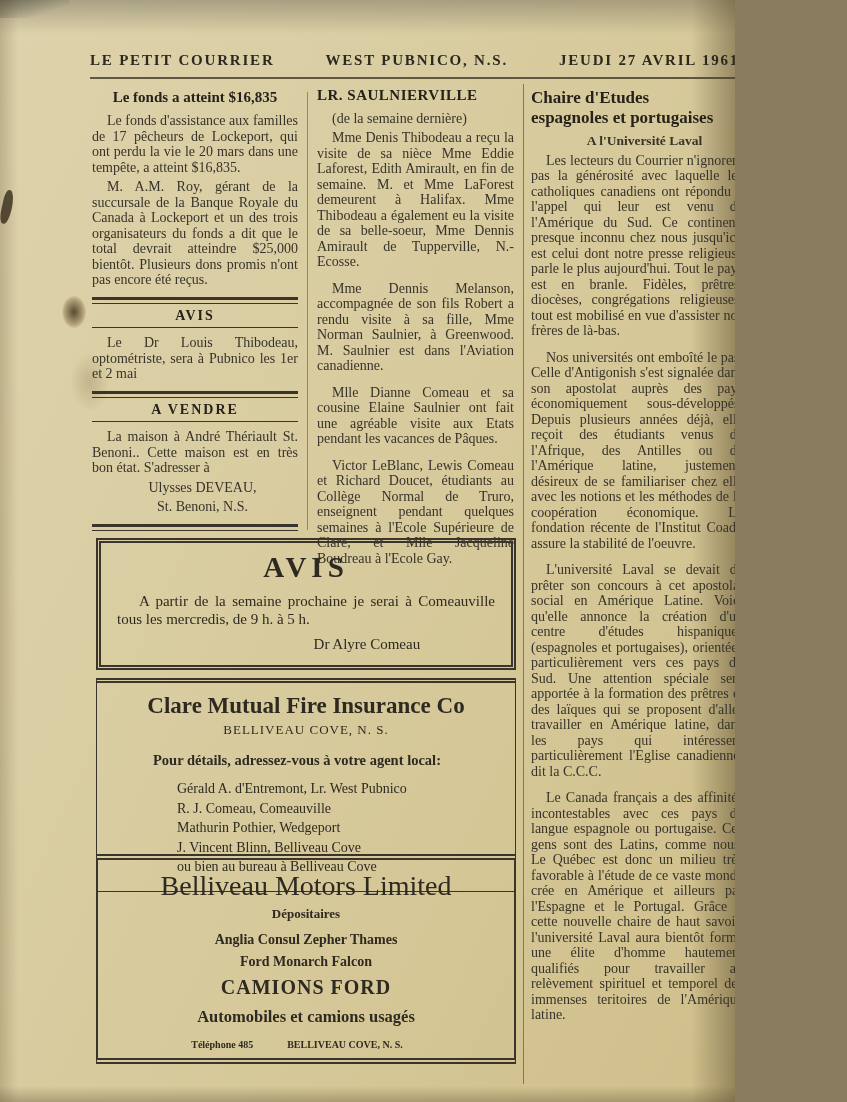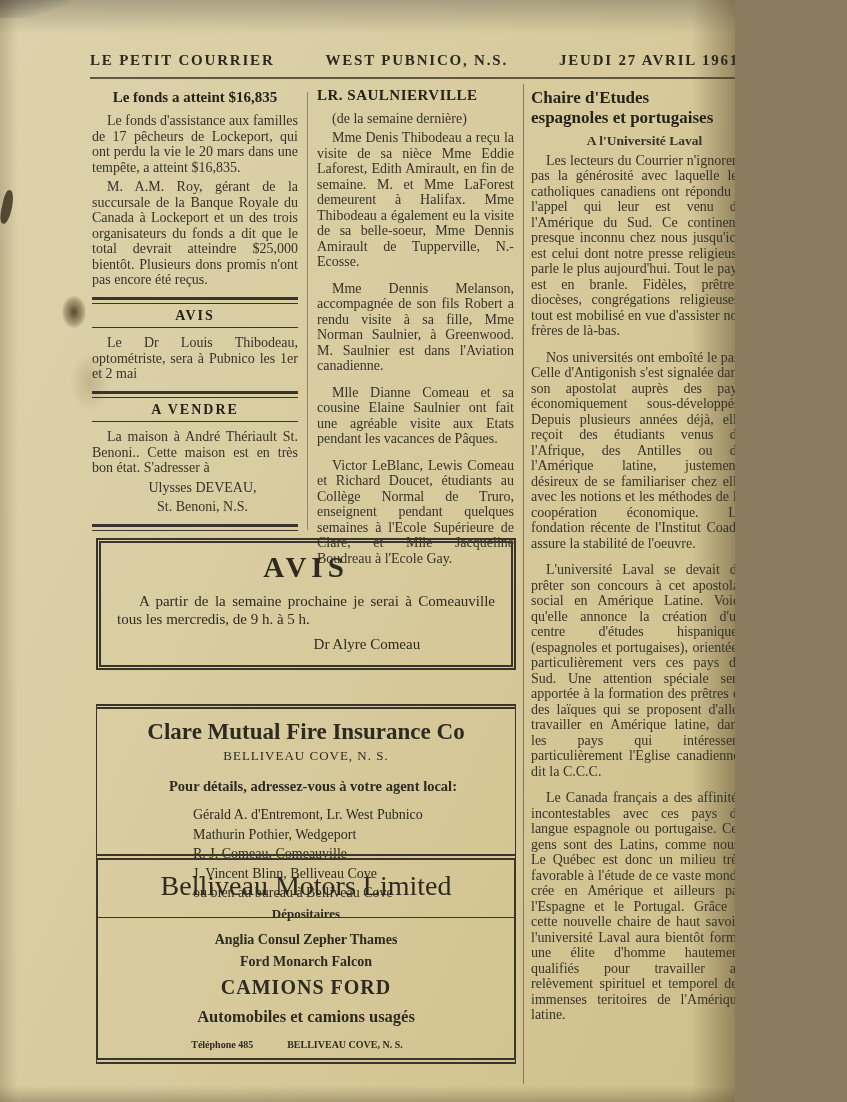--- a/index.html
+++ b/index.html
@@ -57,21 +57,21 @@
   .sig{text-align:center;text-indent:0;margin:6px 0 0;}
   .sig-tight{text-align:center;text-indent:0;margin:0;}
 
   
   .adbox{position:absolute;left:96px;width:420px;box-sizing:border-box;color:#2e2a21;}
   .avis-box{top:538px;border:5px double #3a342a;padding:6px 16px 12px;}
   .avis-title{text-align:center;font-size:29px;font-weight:bold;letter-spacing:5px;margin:2px 0 8px;}
   .avis-body{font-size:15px;line-height:18px;text-align:justify;text-indent:22px;margin:0 0 8px;}
   .avis-sig{font-size:15px;padding-left:52%;}
 
-  .clare-box{top:704px;border:1.5px solid #3a342a;border-top:5px double #3a342a;padding:10px 34px 14px;}
+  .clare-box{top:678px;border:1.5px solid #3a342a;border-top:5px double #3a342a;padding:10px 18px 14px;}
   .clare-title{text-align:center;font-size:23px;font-weight:bold;margin:0 0 3px;}
   .clare-sub{text-align:center;font-size:13px;letter-spacing:1px;margin:0 0 14px;}
   .clare-intro{font-size:14.5px;font-weight:bold;padding-left:38px;margin:0 0 10px;}
   .clare-agents{list-style:none;margin:0;padding:0 0 0 62px;font-size:14px;font-weight:normal;line-height:19.5px;}
 
   .motors-box{top:854px;border:2px solid #3a342a;border-top:6px double #3a342a;border-bottom:6px double #3a342a;
     padding:10px 16px 8px;text-align:center;}
   .motors-title{font-size:28px;font-weight:normal;margin:0 0 4px;}
   .motors-sub{font-size:13px;font-weight:bold;margin:0 0 10px;}
   .motors-line{font-size:14px;font-weight:bold;margin:0 0 6px;}
@@ -152,22 +152,22 @@
     <p class="avis-body">A partir de la semaine prochaine je serai à Comeauville tous les mercredis, de 9 h. à 5 h.</p>
     <div class="avis-sig">Dr Alyre Comeau</div>
   </div>
 
   <div class="adbox clare-box">
     <div class="clare-title">Clare Mutual Fire Insurance Co</div>
     <div class="clare-sub">BELLIVEAU COVE, N. S.</div>
     <p class="clare-intro">Pour détails, adressez-vous à votre agent local:</p>
     <ul class="clare-agents">
       <li>Gérald A. d'Entremont, Lr. West Pubnico</li>
+      <li>R. J. Comeau, Comeauville</li>
       <li>Mathurin Pothier, Wedgeport</li>
-      <li>R. J. Comeau, Comeauville</li>
       <li>J. Vincent Blinn, Belliveau Cove</li>
       <li>ou bien au bureau à Belliveau Cove</li>
     </ul>
   </div>
 
   <div class="adbox motors-box">
     <div class="motors-title">Belliveau Motors Limited</div>
     <div class="motors-sub">Dépositaires</div>
     <div class="motors-line">Anglia Consul Zepher Thames</div>
     <div class="motors-line">Ford Monarch Falcon</div>

